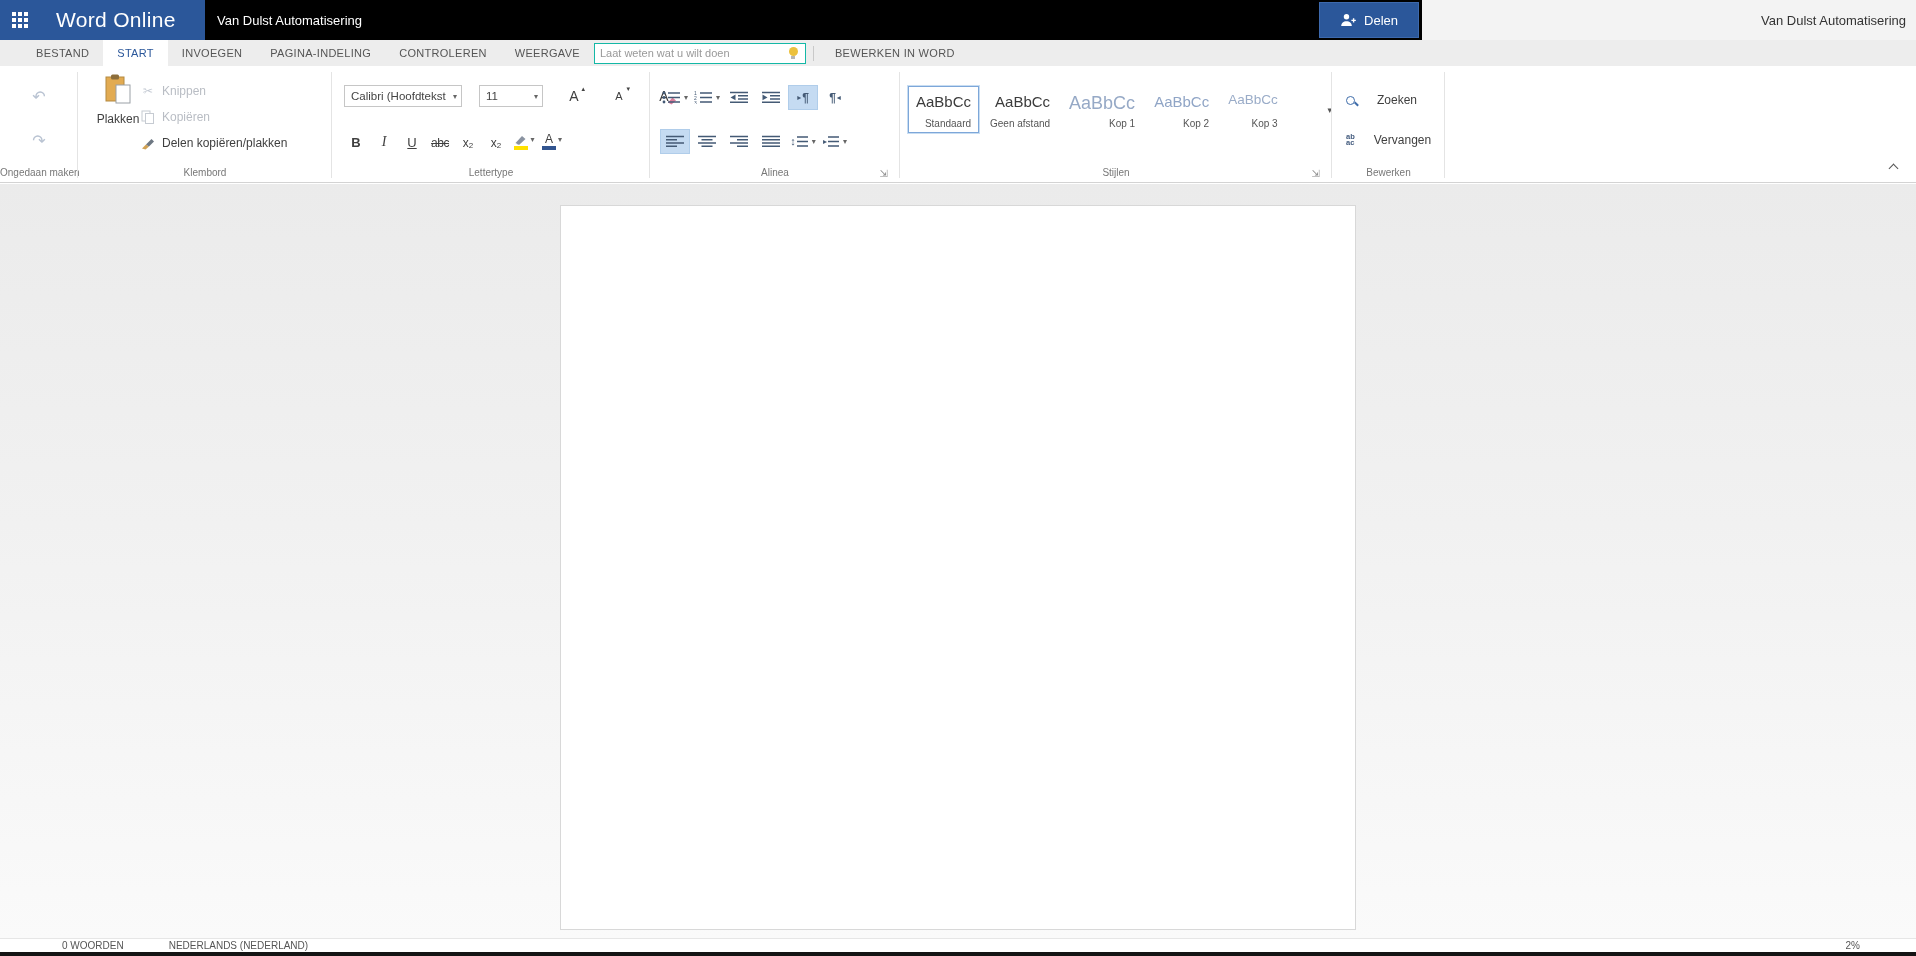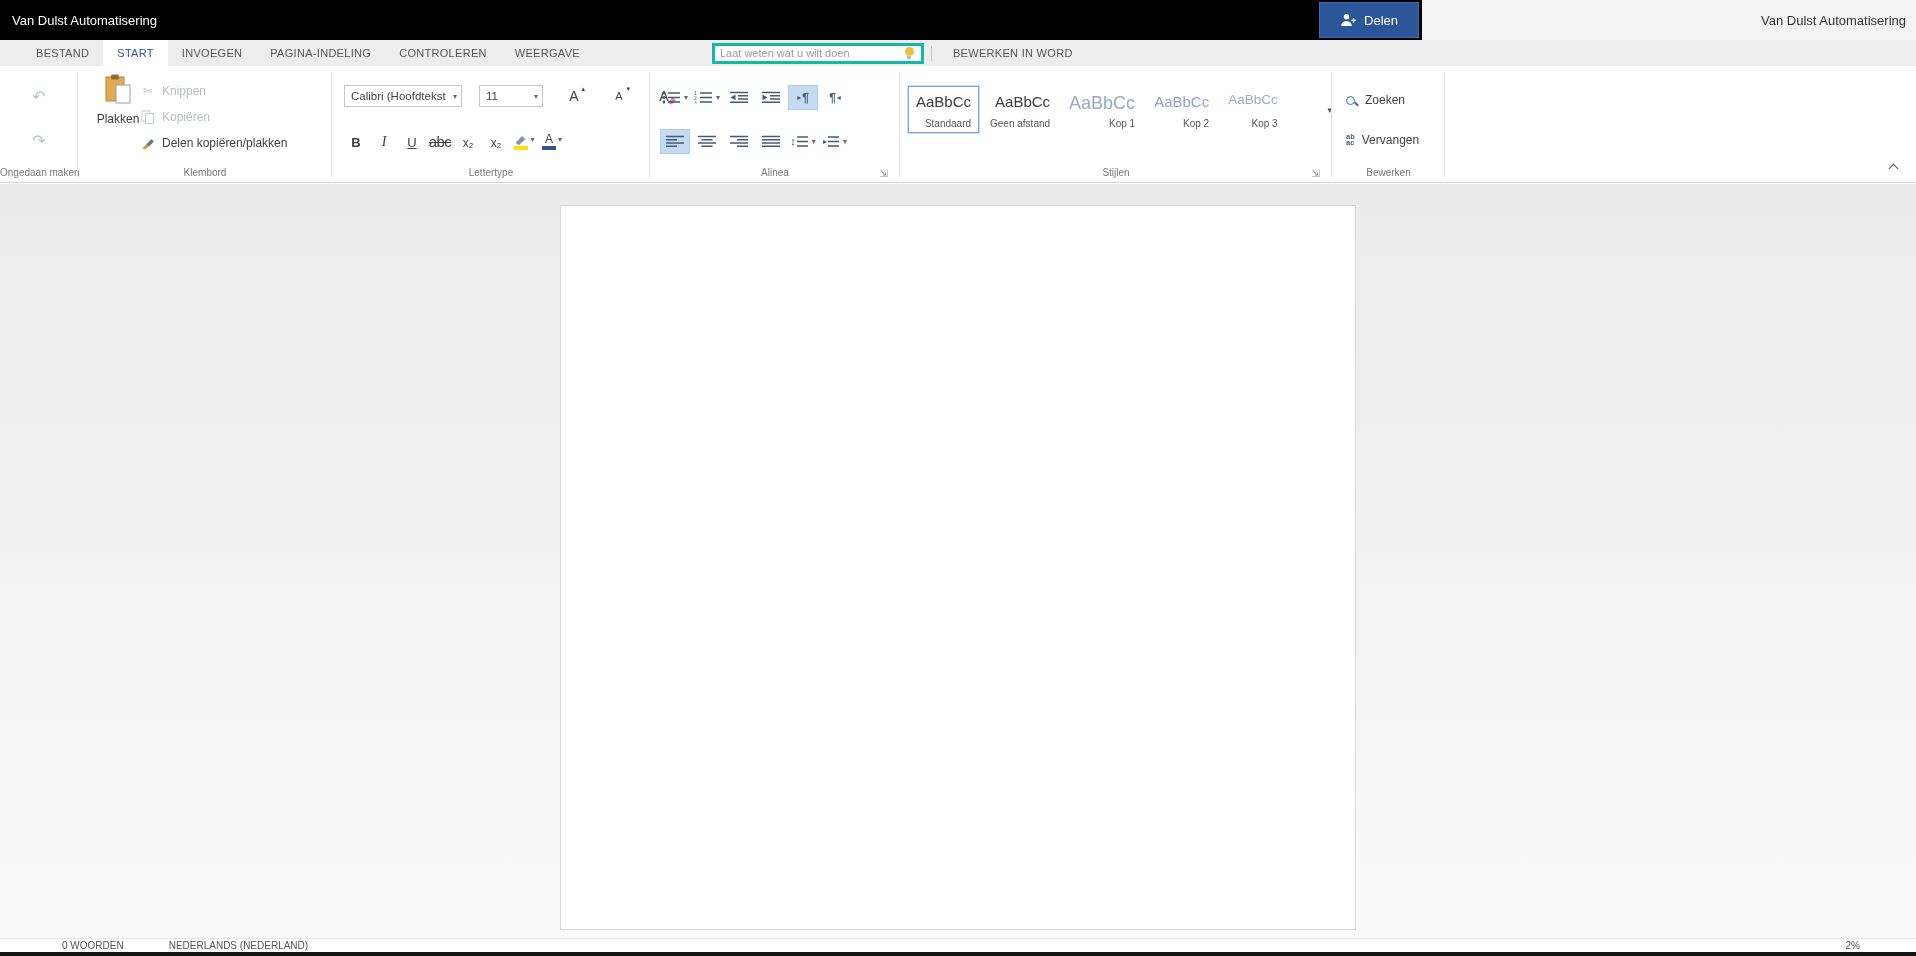--- a/index.html
+++ b/index.html
@@ -21,21 +21,21 @@
   .doc-center .s { font-size:13px; }
   .share-btn { position:absolute; right:3px; top:2px; height:36px; width:100px; background:#2b579a; border:1px solid #3d69ad; color:#fff; font-size:13px; display:flex; align-items:center; justify-content:center; gap:7px; cursor:pointer; }
   .account { width:494px; flex:0 0 auto; background:#f3f3f3; display:flex; align-items:center; justify-content:flex-end; padding-right:10px; }
   .account-name { font-size:13px; color:#333; }
 
   
   .tabrow { position:absolute; top:40px; left:0; width:1916px; height:26px; background:#ededed; display:flex; align-items:stretch;padding-left:10px; }
   .tab { font-size:11px; color:#555; letter-spacing:.3px; padding:0 14px; display:flex; align-items:center; cursor:pointer; white-space:nowrap; }
   .tab.first { margin-left:12px; }
   .tab.active { background:#fff; color:#2b579a; }
-  .tellme { margin-left:118px; align-self:center; width:212px; height:21px; background:#fff; border:3px solid #14b8a6; display:flex; align-items:center; padding:0 5px; }
+  .tellme { align-self:center; width:212px; height:21px; background:#fff; border:1px solid #14b8a6; display:flex; align-items:center; padding:0 5px; }
   .tellme input { flex:1; border:none; outline:none; font-size:11px; color:#444; font-family:"Liberation Sans",sans-serif; background:transparent; }
   .tellme input::placeholder { color:#999; }
   .bulb { position:relative; width:9px; height:12px; flex:0 0 auto; margin-right:2px; }
   .bulb::before { content:""; position:absolute; top:0; left:0; width:9px; height:9px; border-radius:50%; background:#ecc13d; }
   .bulb::after { content:""; position:absolute; bottom:0; left:2.5px; width:4px; height:3px; background:#b6b6b6; }
   .tab-divider { width:1px; height:15px; background:#c9c9c9; align-self:center; margin:0 7px; }
 
   
   .ribbon { position:absolute; top:66px; left:0; width:1916px; height:117px; background:#fff; border-bottom:1px solid #d3d3d3; display:flex; }
   .grp { position:relative; height:100%; flex:0 0 auto; }
@@ -67,21 +67,21 @@
   .combo.name { width:118px; } .combo.size { width:64px; }
   .abtn { position:relative; width:28px; height:22px; display:flex; align-items:center; justify-content:center; font-size:14px; color:#3f3f3f; cursor:pointer; }
   .abtn .mini { position:absolute; top:0px; right:3px; font-size:7px; color:#444; }
   .abtn.small { font-size:11px; }
   .abtn .eraser { position:absolute; bottom:2px; right:1px; }
   .font-row2 { position:absolute; left:10px; top:63px; display:flex; align-items:center; }
   .fbtn { min-width:28px; height:25px; display:flex; align-items:flex-end; justify-content:center; padding-bottom:4px; color:#3f3f3f; cursor:pointer; }
   .fb-b { font-weight:700; font-size:13px; }
   .fb-i { font-style:italic; font-family:"Liberation Serif",serif; font-size:14px; }
   .fb-u { text-decoration:underline; font-size:13px; }
-  .fb-s { text-decoration:line-through; font-size:15px; letter-spacing:-.5px; }
+  .fb-s { text-decoration:line-through; font-size:12px; letter-spacing:-.5px; }
   .fb-x { font-size:12px; }
   .fb-x sub { font-size:8px; } .fb-x sup { font-size:8px; }
   .dd { font-size:8px; color:#666; margin-left:2px; align-self:center; }
   .hl-stack, .fc-stack { display:flex; flex-direction:column; align-items:center; line-height:1; }
   .fc-stack .a { font-size:12px; color:#3f3f3f; }
   .fc-bar { width:14px; height:4px; background:#31548f; margin-top:1px; }
 
   
   .para-row1 { position:absolute; left:10px; top:19px; display:flex; align-items:center; gap:2px; }
   .para-row2 { position:absolute; left:10px; top:63px; display:flex; align-items:center; gap:2px; }
@@ -96,21 +96,21 @@
   .style-card { min-width:62px; padding:4px 7px 3px; border:1px solid transparent; display:flex; flex-direction:column; align-items:flex-end; justify-content:space-between; cursor:pointer; background:#fff; }
   .style-card.selected { border:1px solid #7da7d9; outline:1px solid #c8ddf2; }
   .style-card .prev { font-size:15px; color:#3b3b3b; line-height:1.4; }
   .style-card .nm { font-size:10px; color:#555; margin-top:2px; white-space:nowrap; }
   .style-card.h1 .prev { font-size:18px; color:#96a9c6; }
   .style-card.h2 .prev { font-size:15px; color:#90a5c6; }
   .style-card.h3 .prev { font-size:13.5px; color:#9aacc8; }
   .styles-more { width:22px; display:flex; align-items:center; justify-content:center; font-size:9px; color:#555; cursor:pointer; margin-left:30px; }
 
   
-  .edit-item { position:absolute; left:14px; height:22px; display:flex; align-items:center; gap:7px; font-size:12px; color:#3f3f3f; cursor:pointer; white-space:nowrap; }
+  .edit-item { position:absolute; left:14px; height:22px; display:flex; align-items:center; gap:19px; font-size:12px; color:#3f3f3f; cursor:pointer; white-space:nowrap; }
   .edit-find { top:23px; } .edit-replace { top:63px; }
   .mag { position:relative; width:9px; height:9px; border:1.7px solid #3f6daa; border-radius:50%; margin-right:3px; }
   .mag::after { content:""; position:absolute; width:5px; height:1.7px; background:#3f6daa; transform:rotate(45deg); right:-4.5px; bottom:-1.5px; }
   .repl-ic { display:flex; flex-direction:column; font-size:7.5px; line-height:6.5px; color:#435b7e; font-weight:700; }
 
   .collapse-btn { position:absolute; right:16px; bottom:8px; width:14px; height:12px; cursor:pointer; }
   .collapse-btn i { display:block; width:7px; height:7px; border-top:1.6px solid #555; border-left:1.6px solid #555; transform:rotate(45deg); margin:3px auto 0; }
 
   
   .canvas { position:absolute; top:184px; left:0; width:1916px; height:754px; background:linear-gradient(180deg,#ebebeb 0%, #f1f1f1 45%, #fafafa 100%); }
@@ -122,20 +122,36 @@
   .sb-lang { margin-left:45px; cursor:pointer; }
   .sb-zoom { margin-left:auto; margin-right:56px; cursor:pointer; }
   .bottomstrip { position:absolute; left:0; bottom:0; width:1916px; height:4px; background:#141414; }
 
   svg { display:block; }
 </style>
 </head>
 <body>
 
 <div class="topbar">
+  <div class="brand">
+    <div class="waffle">
+      <div class="waffle-grid">
+          <i></i>
+          <i></i>
+          <i></i>
+          <i></i>
+          <i></i>
+          <i></i>
+          <i></i>
+          <i></i>
+          <i></i>
+        </div>
+    </div>
+    <div class="app-name">Word Online</div>
+  </div>
   <div class="blackbar">
     <div class="org-name">Van Dulst Automatisering</div>
     <div class="share-btn">
       <span>
         <svg width="17" height="14" viewBox="0 0 17 14">
             <circle cx="6.5" cy="3.8" r="2.7" fill="#fff"></circle>
             <path d="M1.2 13c0-3 2.3-4.7 5.3-4.7s5.3 1.7 5.3 4.7z" fill="#fff"></path>
             <path d="M13.6 5.2v4.4 M11.4 7.4h4.4" stroke="#fff" stroke-width="1.4"></path>
           </svg>
       </span>

